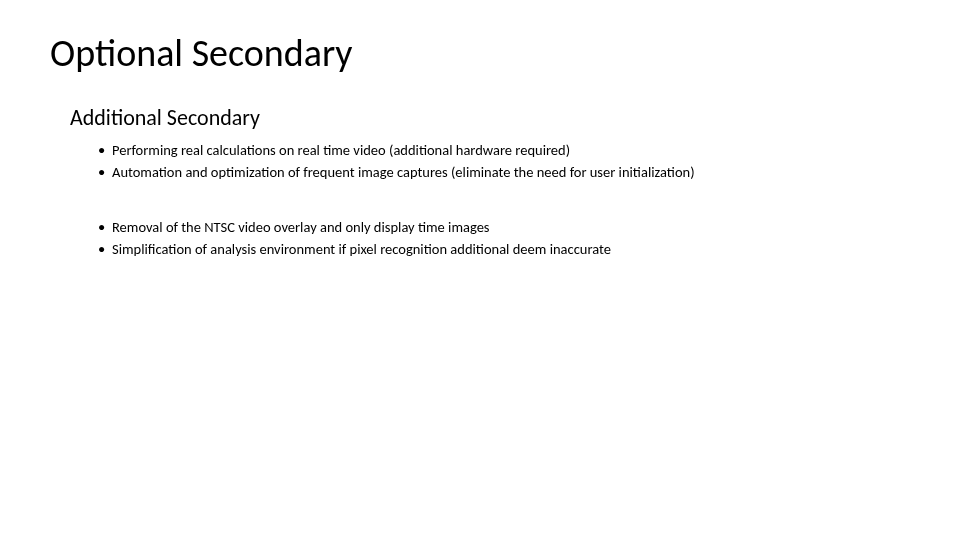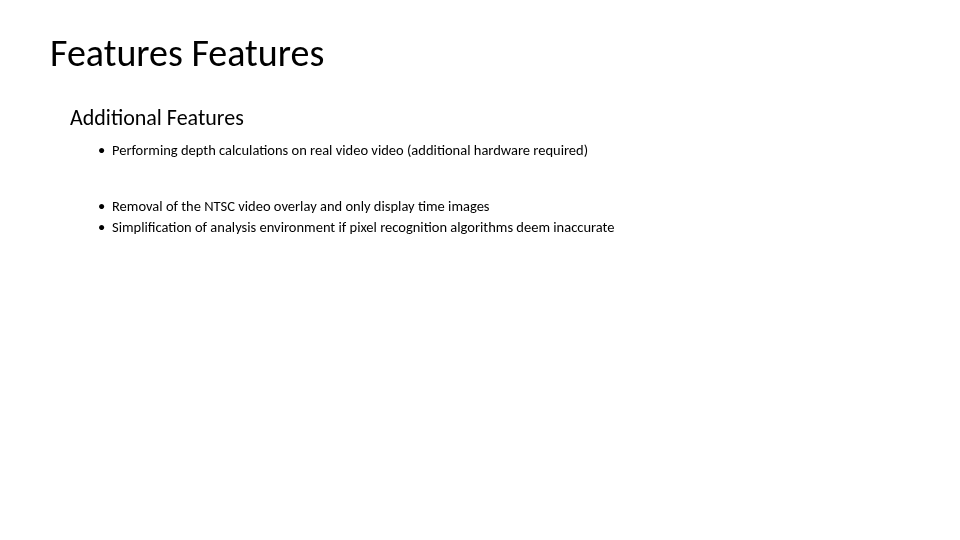--- a/index.html
+++ b/index.html
@@ -48,28 +48,29 @@
       content: "•";
       position: absolute;
       left: 0;
       top: 0;
     }
   </style>
 </head>
 <body>
 
 <div class="slide">
-  <h1 class="title">Features Features</h1>
+  <h1 class="title">Optional Secondary</h1>
 
   <div class="section">
-    <h2 class="section-heading">Additional Features</h2>
+    <h2 class="section-heading">Additional Secondary</h2>
     <ul class="bullet-list">
-      <li>Performing depth calculations on real video video (additional hardware required)</li>
+      <li>Performing real calculations on real time video (additional hardware required)</li>
+      <li>Automation and optimization of frequent image captures (eliminate the need for user initialization)</li>
     </ul>
   </div>
 
   <div class="section">
     <ul class="bullet-list">
       <li>Removal of the NTSC video overlay and only display time images</li>
-      <li>Simplification of analysis environment if pixel recognition algorithms deem inaccurate</li>
+      <li>Simplification of analysis environment if pixel recognition additional deem inaccurate</li>
     </ul>
   </div>
 </div>
 
 </body></html>

